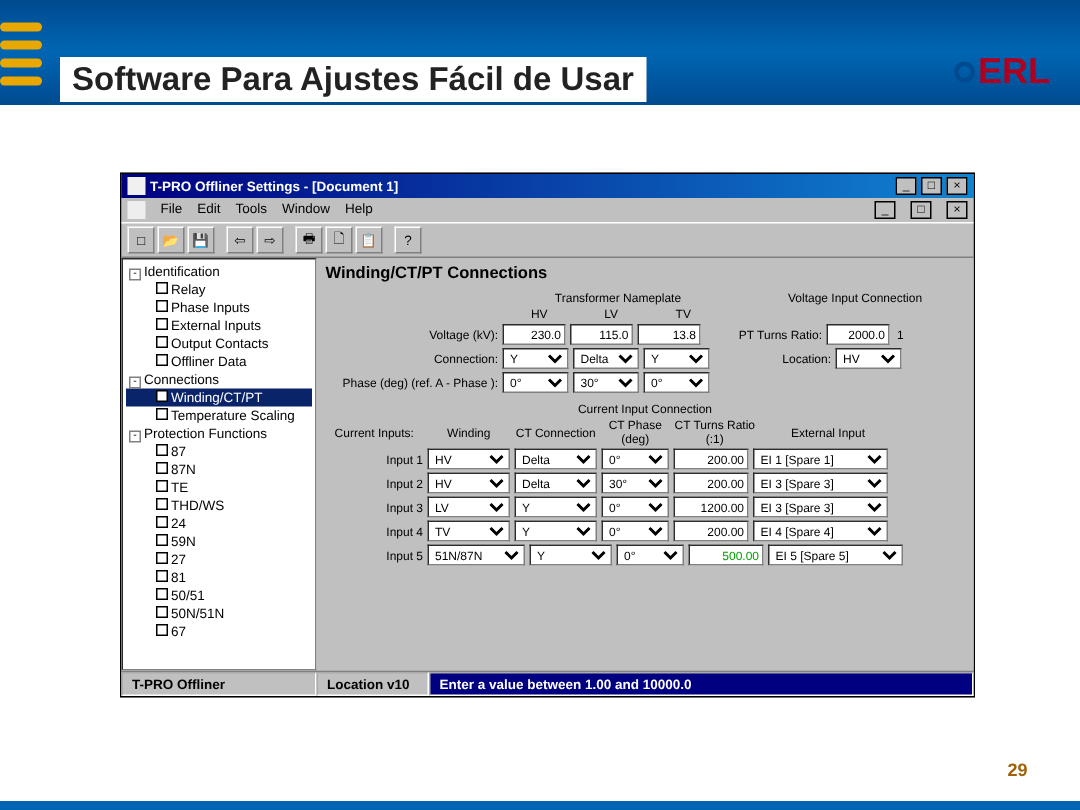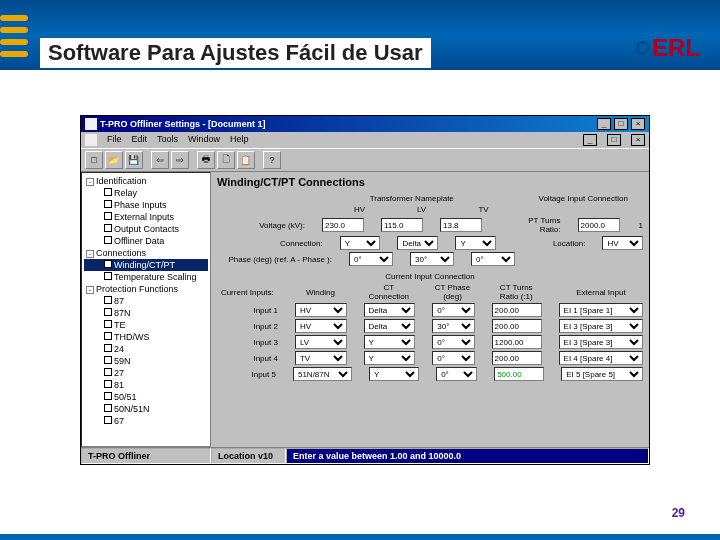--- a/index.html
+++ b/index.html
@@ -28,31 +28,31 @@
 .content { display: flex; background: #c0c0c0; height: 275px; }
 .tree { width: 130px; background: #fff; border: 1px inset #808080; overflow: auto; font-size: 9px; padding: 2px; }
 .tree-item { padding: 0 2px; white-space: nowrap; line-height: 12px; }
 .tree-item.l1 { padding-left: 10px; }
 .tree-item.selected { background: #0a246a; color: #fff; }
 .tree-box { display: inline-block; width: 8px; height: 8px; border: 1px solid #808080; text-align: center; line-height: 6px; font-size: 7px; margin-right: 2px; }
 .tree-check { display: inline-block; width: 8px; height: 8px; border: 1px solid #000; margin-right: 2px; background: #fff; }
 
 .main { flex: 1; background: #c0c0c0; padding: 4px 6px; overflow: hidden; }
 .main-title { font-weight: bold; font-size: 11px; margin-bottom: 6px; }
-.row { display: flex; align-items: center; gap: 17px; margin-bottom: 2px; font-size: 8px; }
+.row { display: flex; align-items: center; gap: 3px; margin-bottom: 2px; font-size: 8px; }
 .row .lbl { text-align: right; }
-.row input[type=text] { height: 14px; font-size: 8px; padding: 0 2px; border: 1px inset #808080; background: #fff; }
+.row input[type=text] { height: 14px; font-size: 8px; padding: 0 2px; border: 1px inset #808080; background: #fff; text-align: right; }
 .row select { height: 14px; font-size: 8px; border: 1px inset #808080; background: #fff; }
 .col-hdr { font-size: 8px; text-align: center; }
 
 .statusbar { background: #c0c0c0; border-top: 1px solid #808080; display: flex; font-size: 9px; }
 .status-cell { border: 1px inset #fff; padding: 2px 6px; font-weight: bold; }
 .status-cell.sel { background: #000080; color: #fff; }
 
-.page-num { position: absolute; right: 35px; bottom: 20px; font-size: 12px; font-weight: bold; color: #4c1d95; }
+.page-num { position: absolute; right: 35px; bottom: 20px; font-size: 12px; font-weight: bold; color: #a16207; }
 .bottom-bar { position: absolute; left: 0; bottom: 0; width: 100%; height: 6px; background: #0066b3; }
 .accent { color: #00a000; }
 </style>
 </head>
 <body>
 
 <div class="header-bar">
   <div class="rings">
     <div class="ring"></div>
       <div class="ring"></div>

